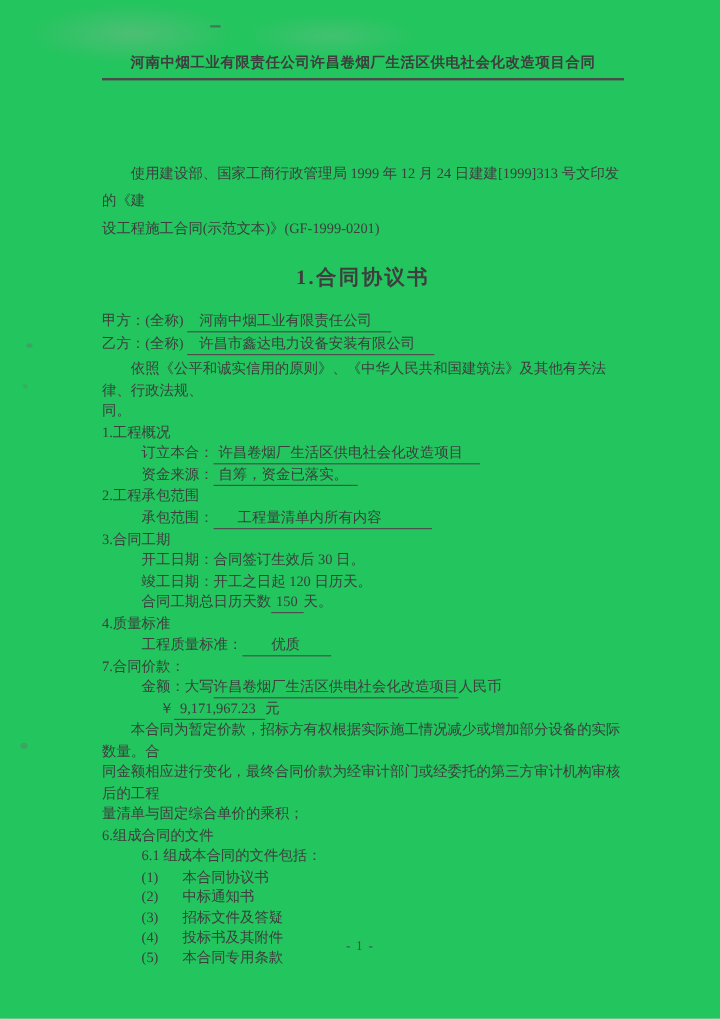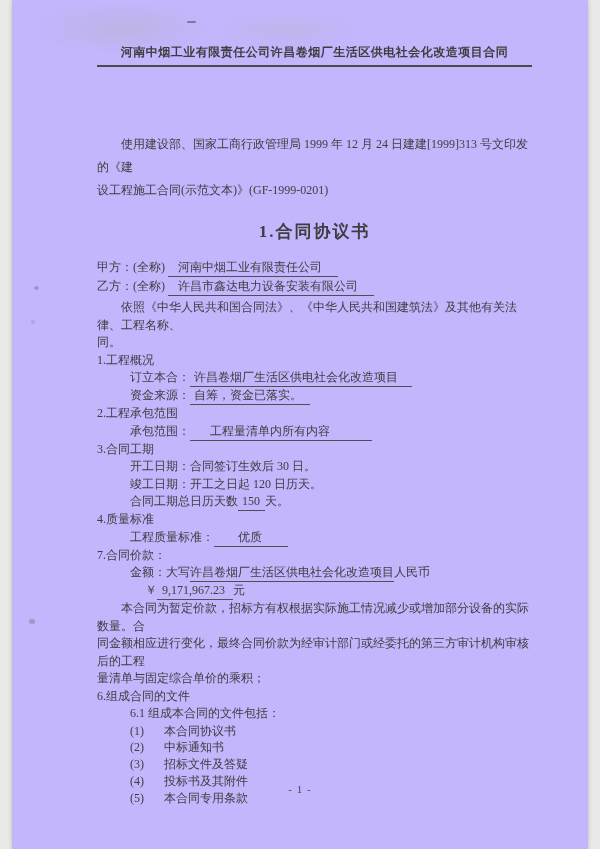--- a/index.html
+++ b/index.html
@@ -1,24 +1,25 @@
 <!DOCTYPE html>
 <html><head>
 <meta charset="utf-8">
 <style>
   html,body { margin:0; padding:0; background:#e8e8e6; }
   .page {
     position:relative;
     width:576px; height:849px;
     margin:0 auto;
-    background:#c4b5fd;
+    background:#22c55e;
     font-family:"Liberation Serif", serif;
     color:#3e3e3e;
     overflow:hidden;
     box-shadow:0 0 4px rgba(0,0,0,.2);
+    padding-left:24px;
   }
   .content { position:absolute; left:85px; top:0; width:435px; }
 
   
   .smudge { position:absolute; pointer-events:none; }
   .smudge-a { left:20px; top:2px; width:180px; height:52px;
     background:radial-gradient(ellipse at 50% 50%, rgba(175,175,168,.30), rgba(175,175,168,0) 70%); }
   .smudge-b { left:200px; top:10px; width:150px; height:40px;
     background:radial-gradient(ellipse at 50% 50%, rgba(180,180,174,.22), rgba(180,180,174,0) 70%); }
   .smudge-dash { left:175px; top:21px; width:9px; height:2px; background:rgba(70,70,70,.55); border-radius:1px; }
@@ -99,21 +100,21 @@
         <span>甲方：(全称)</span>
         <span class="u u-party">河南中烟工业有限责任公司</span>
       </div>
       <div class="body-line">
         <span>乙方：(全称)</span>
         <span class="u u-party">许昌市鑫达电力设备安装有限公司</span>
       </div>
     </div>
 
     <div class="legal">
-      <div class="body-line indent2">依照《中华人民共和国合同法》、《中华人民共和国建筑法》及其他有关法律、工程名称、</div>
+      <div class="body-line indent2">依照《公平和诚实信用的原则》、《中华人民共和国建筑法》及其他有关法律、行政法规、</div>
       <div class="body-line">同。</div>
     </div>
 
     <div class="sec-heading">1.工程概况</div>
     <div class="body-line sub">
       <span>订立本合：</span><span class="u u-name">许昌卷烟厂生活区供电社会化改造项目</span>
     </div>
     <div class="body-line sub">
       <span>资金来源：</span><span class="u u-fund">自筹，资金已落实。</span>
     </div>

